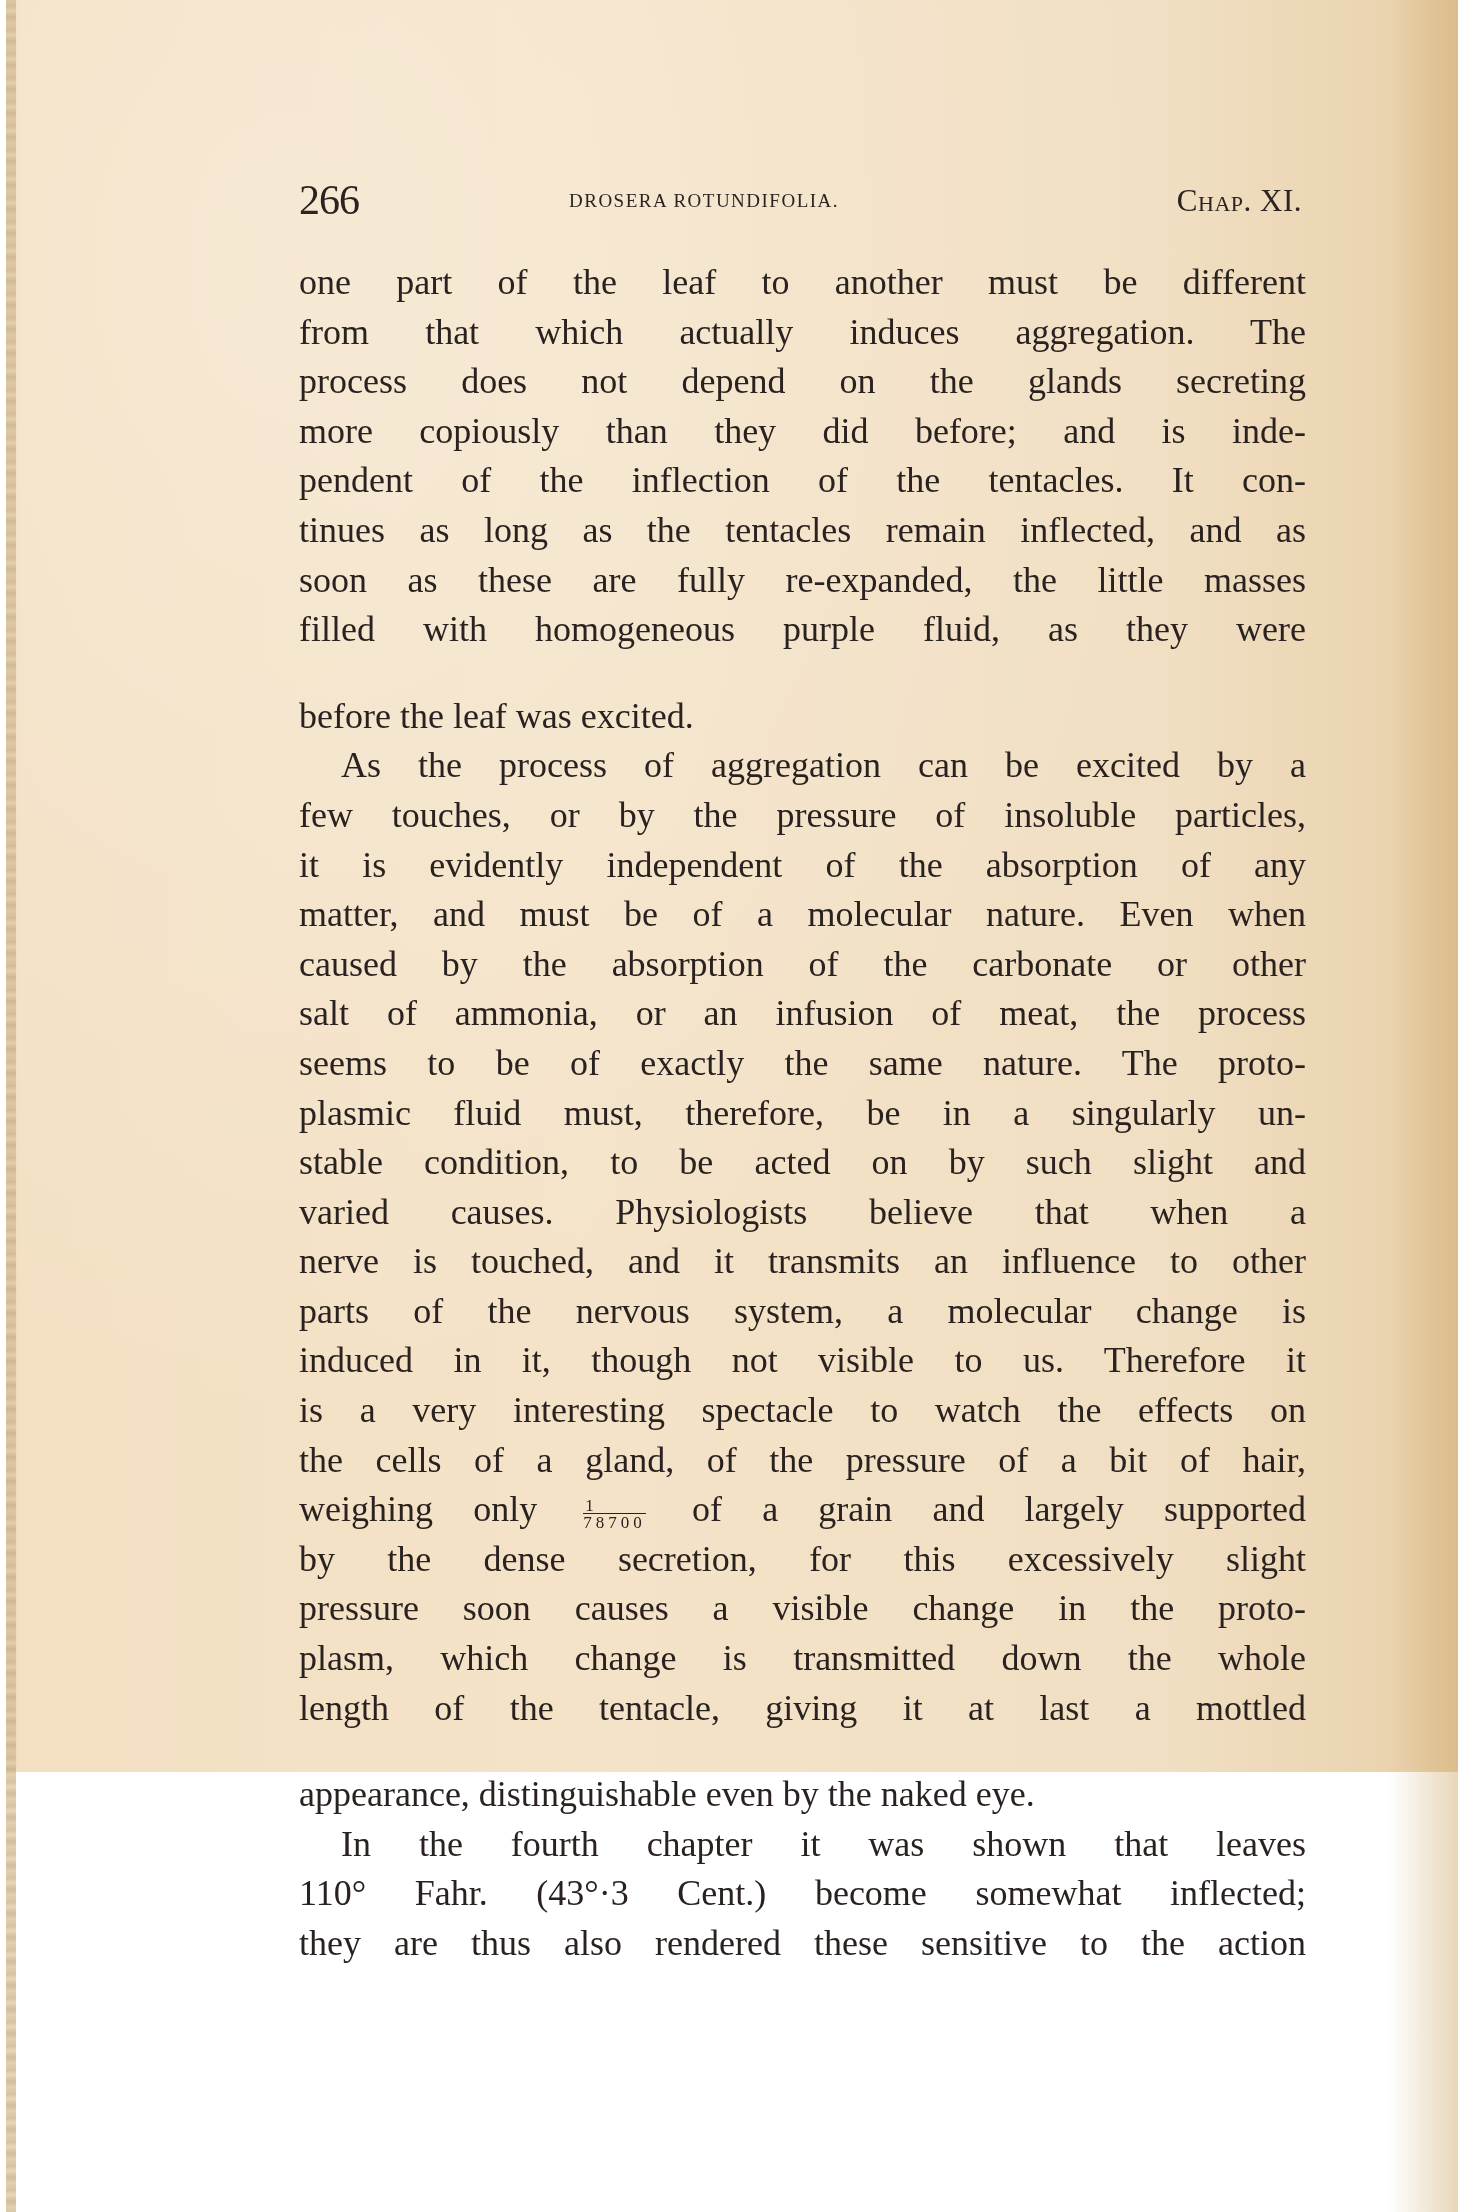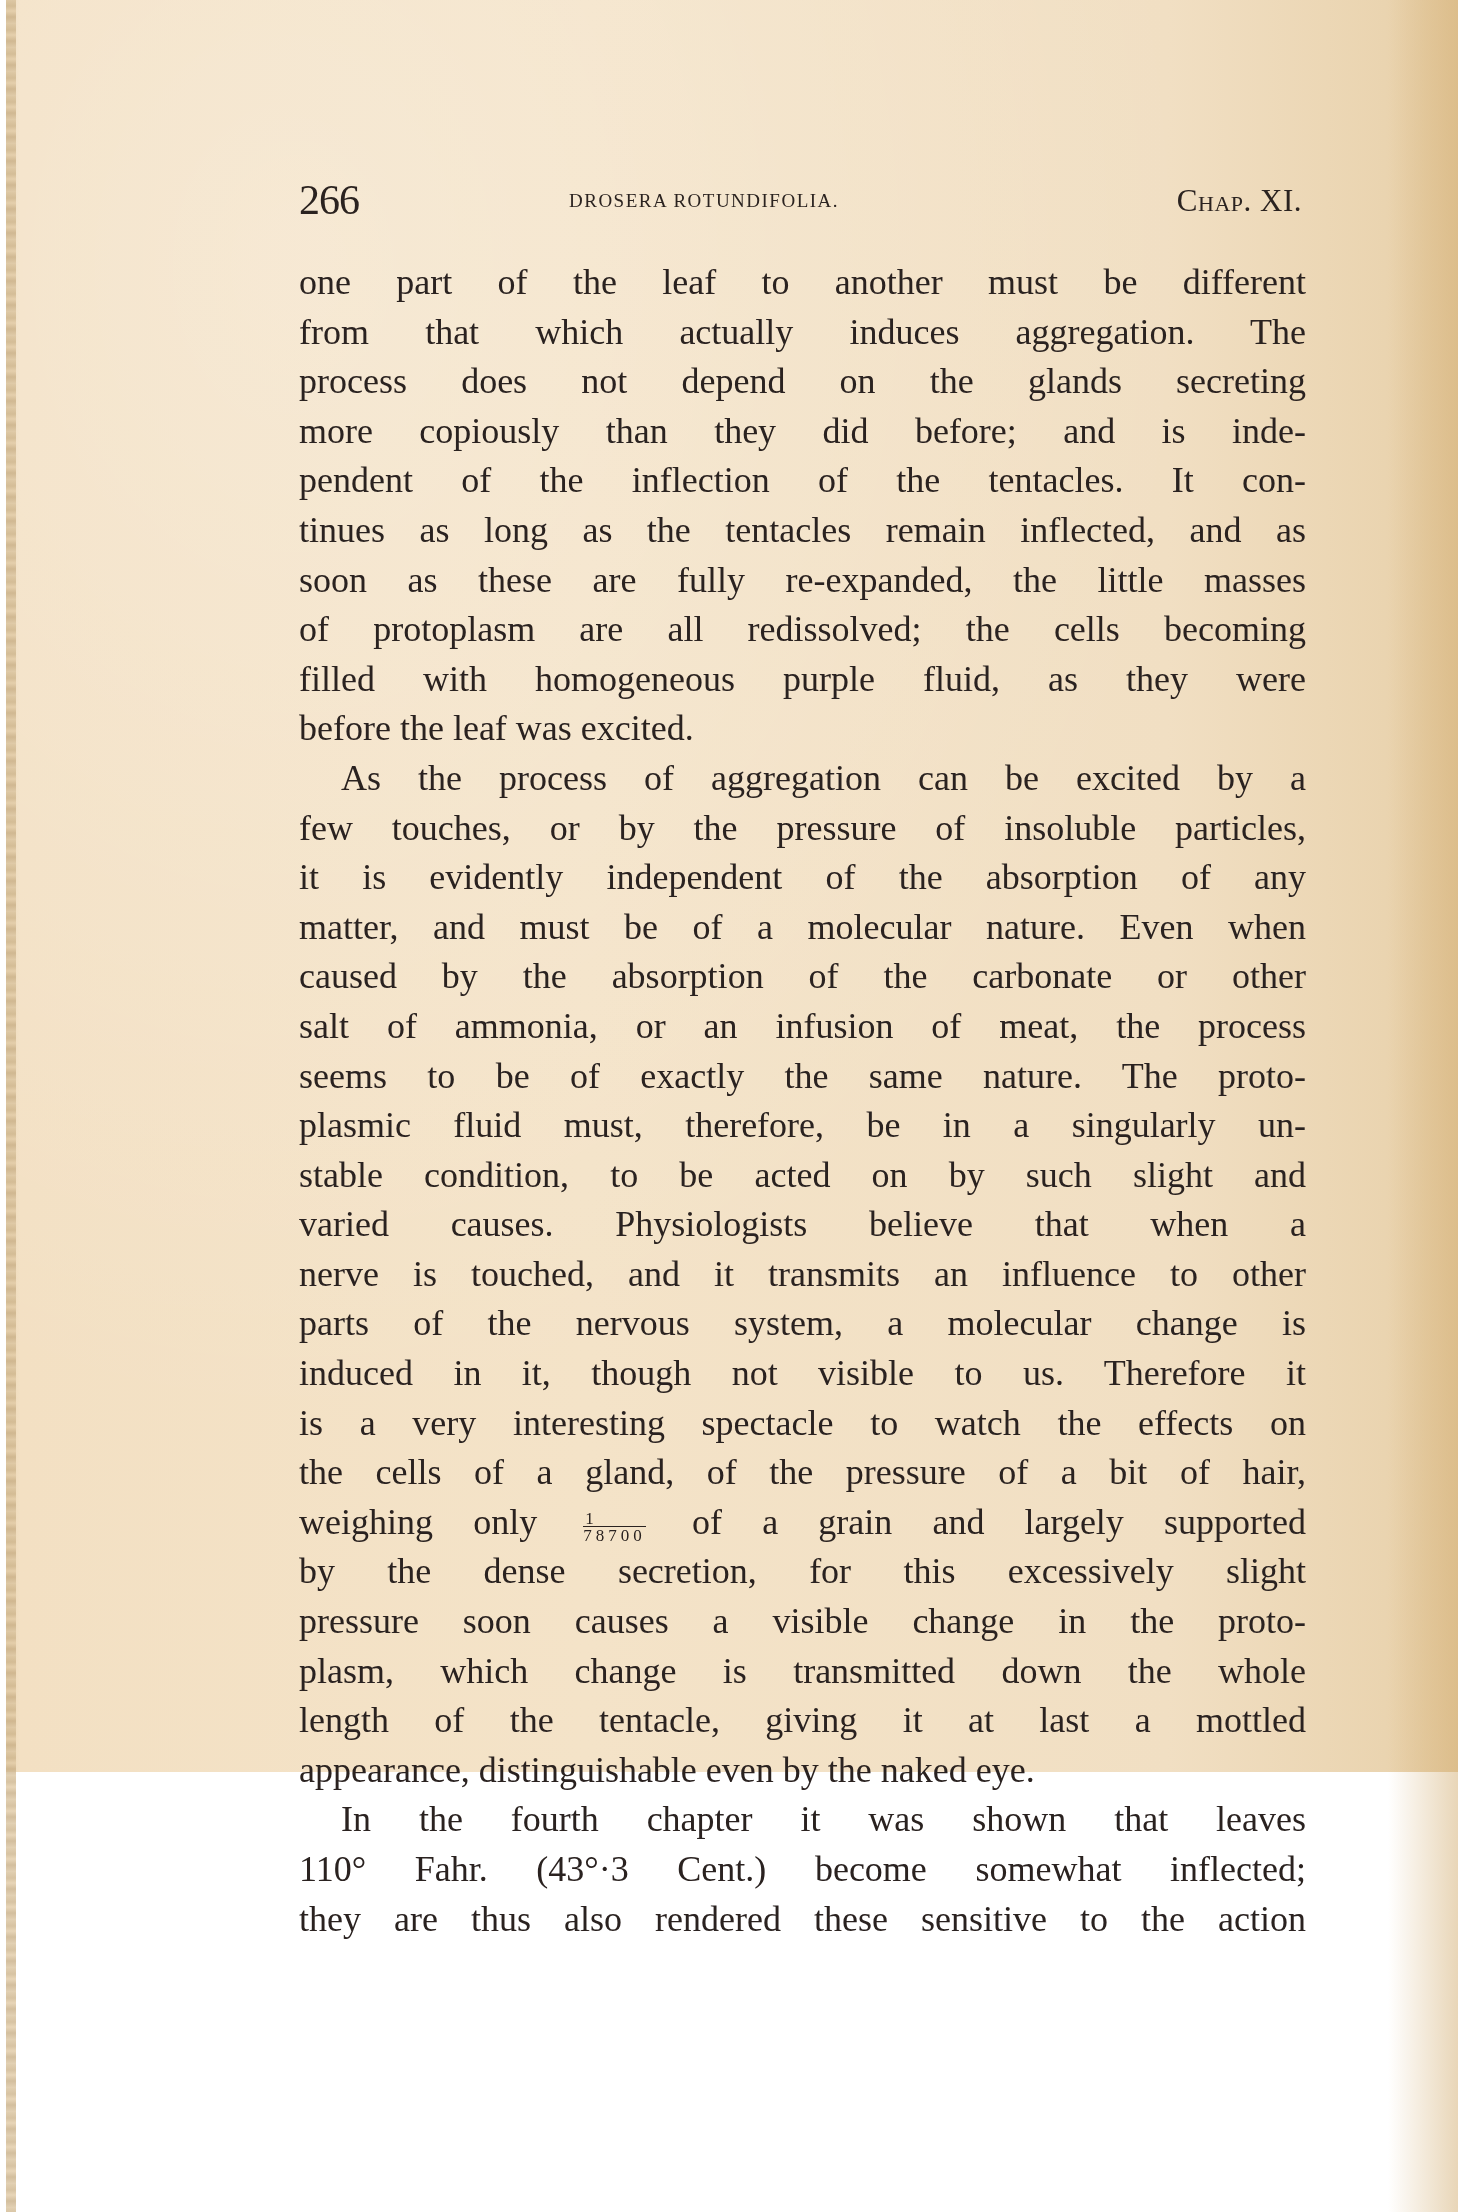--- a/index.html
+++ b/index.html
@@ -87,20 +87,21 @@
       display: block;
       height: 49.6px;
       line-height: 49.6px;
       white-space: nowrap;
       text-align: justify;
       text-align-last: justify;
       overflow: visible;
     }
     .line.last {
       text-align-last: left;
+      margin-top: 37px;
     }
     .line.indent {
       padding-left: 42px;
       box-sizing: border-box;
     }
     .frac {
       display: inline-block;
       vertical-align: middle;
       text-align: center;
       font-size: 17px;
@@ -137,21 +138,20 @@
   <div class="body-text">
 
     <div>
       <span class="line">one part of the leaf to another must be different</span>
       <span class="line">from that which actually induces aggregation. The</span>
       <span class="line">process does not depend on the glands secreting</span>
       <span class="line">more copiously than they did before; and is inde-</span>
       <span class="line">pendent of the inflection of the tentacles. It con-</span>
       <span class="line">tinues as long as the tentacles remain inflected, and as</span>
       <span class="line">soon as these are fully re-expanded, the little masses</span>
-      <span class="line">of protoplasm are all redissolved; the cells becoming</span>
       <span class="line">filled with homogeneous purple fluid, as they were</span>
       <span class="line last">before the leaf was excited.</span>
     </div>
 
     <div>
       <span class="line indent">As the process of aggregation can be excited by a</span>
       <span class="line">few touches, or by the pressure of insoluble particles,</span>
       <span class="line">it is evidently independent of the absorption of any</span>
       <span class="line">matter, and must be of a molecular nature. Even when</span>
       <span class="line">caused by the absorption of the carbonate or other</span>

